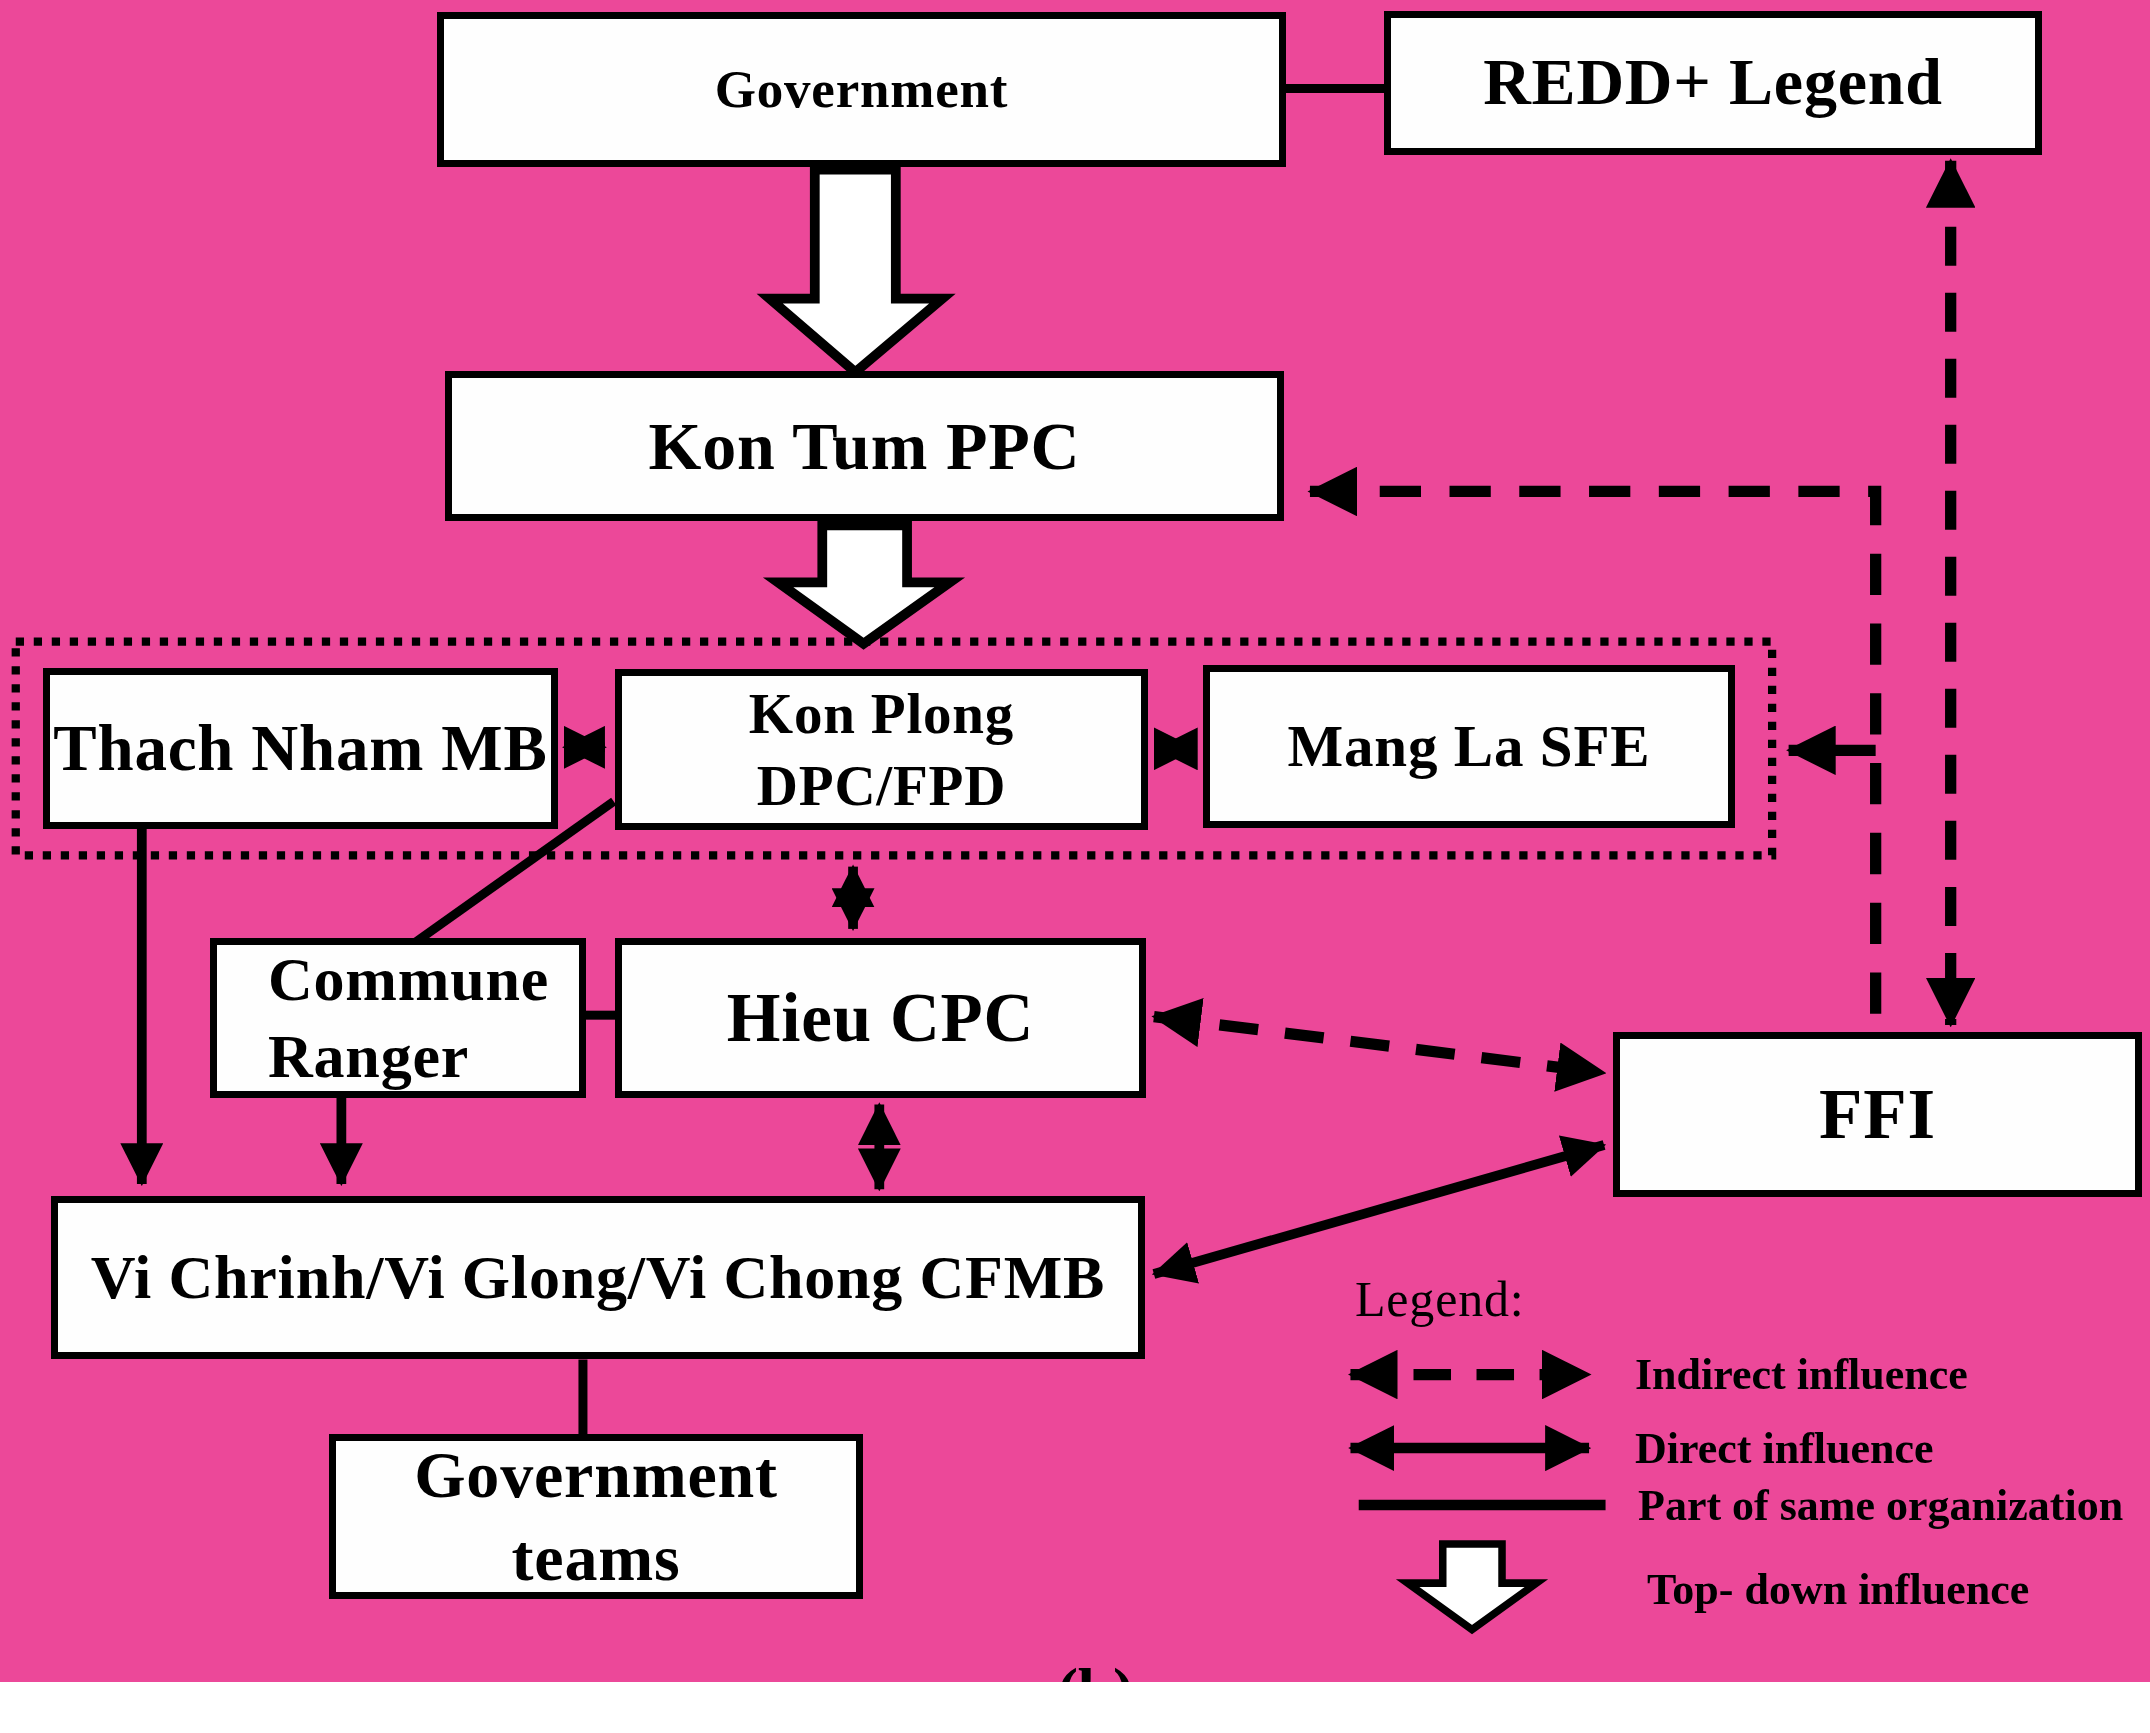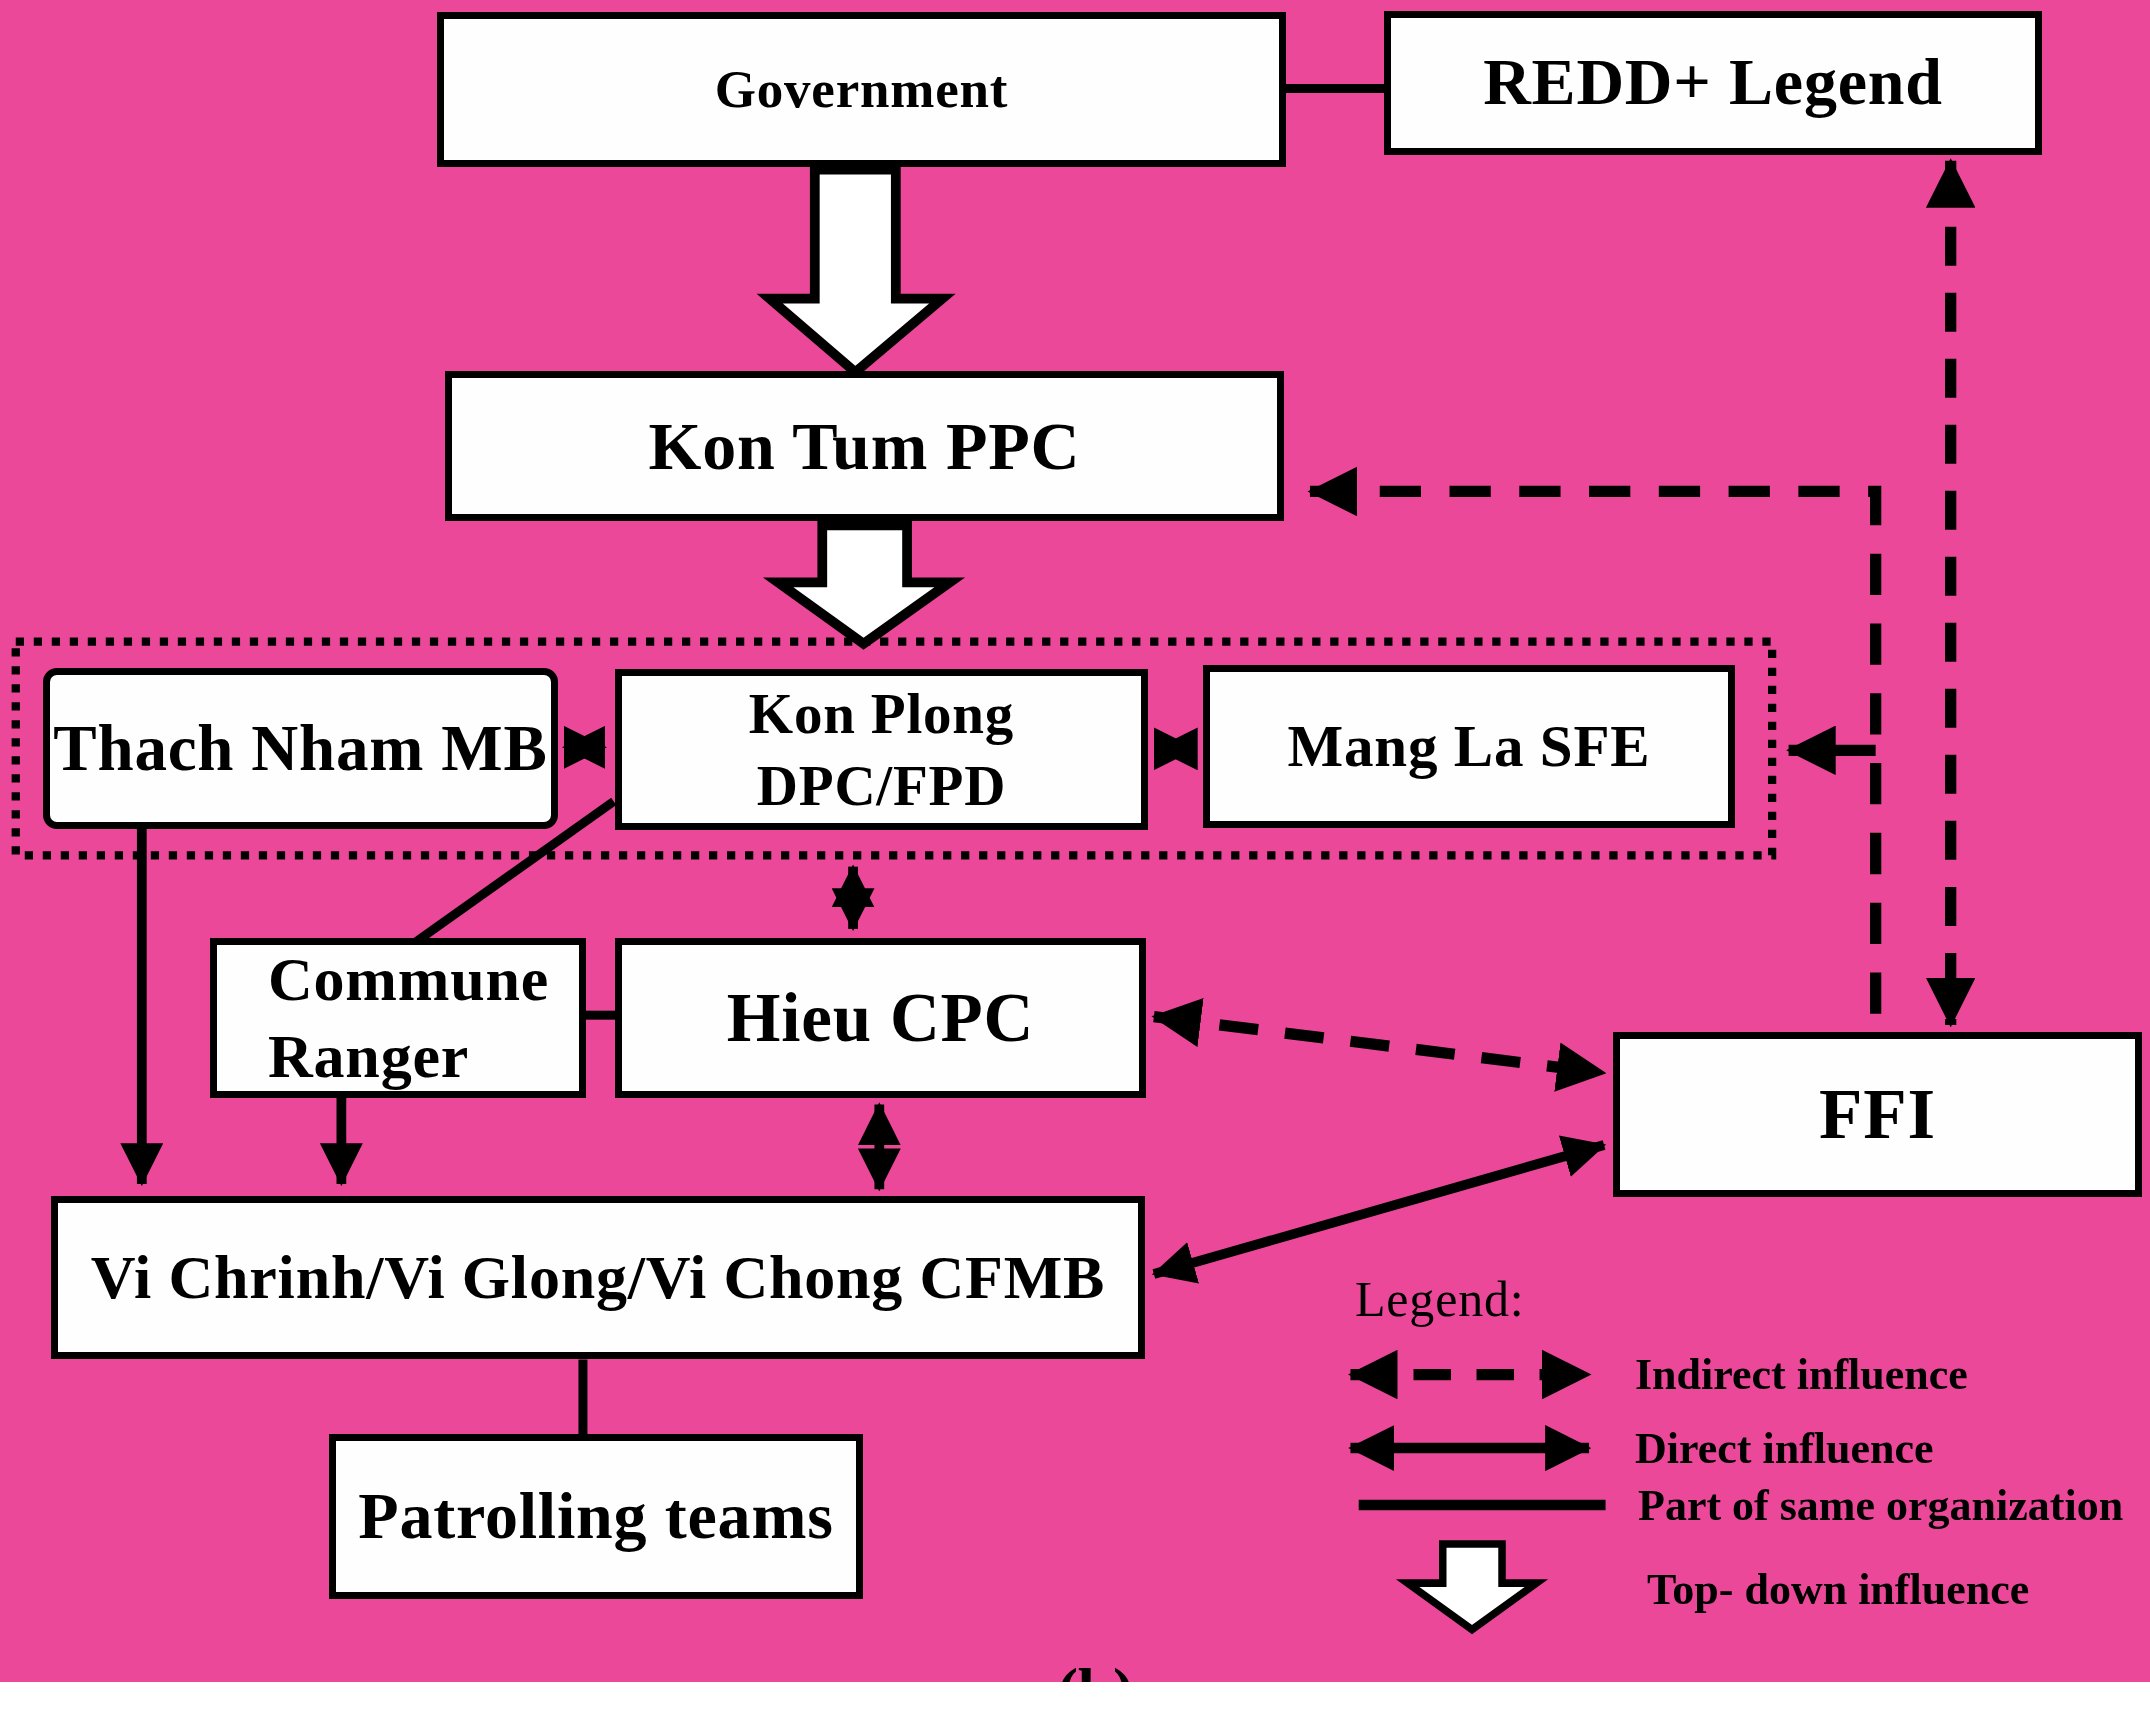--- a/index.html
+++ b/index.html
@@ -23,21 +23,21 @@
     justify-content:center;
     font-weight:bold;
     text-align:center;
     line-height:1.25;
     letter-spacing:0.8px;
   }
   .node span { display:block; }
   .node-government       { left:437px;  top:12px;   width:849px; height:155px; font-size:53px;  }
   .node-redd             { left:1384px; top:10.5px;   width:658px;  height:144px; font-size:66px;  }
   .node-kontum           { left:445px;  top:371px;  width:839px; height:150px; font-size:68px;  }
-  .node-thach            { left:43px;   top:668px;  width:515px;  height:161px; font-size:65px;border-radius:14px;  }
+  .node-thach            { left:43px;   top:668px;  width:515px;  height:161px; font-size:65px;  }
   .node-konplong         { left:615px;  top:669px;  width:533px;  height:161px; font-size:57px;  }
   .node-mangla           { left:1203px; top:665px;  width:532px;  height:163px; font-size:59px;  }
   .node-commune          { left:210px;  top:938px; width:376px;  height:160px; font-size:62px;
                            align-items:flex-start; text-align:left; padding-left:51px; }
   .node-hieu             { left:615px;  top:938px; width:531px;  height:160px; font-size:69px;  }
   .node-ffi              { left:1613px; top:1032px; width:529px;  height:165px; font-size:71px;  }
   .node-cfmb             { left:51px;   top:1196px; width:1094px; height:163px; font-size:62px;  }
   .node-patrol           { left:329px;  top:1434px; width:534px;  height:165px; font-size:66px;  }
 
   .legend-title {
@@ -139,21 +139,21 @@
 
   <div class="node node-ffi">
     <span>FFI</span>
   </div>
 
   <div class="node node-cfmb">
     <span>Vi Chrinh/Vi Glong/Vi Chong CFMB</span>
   </div>
 
   <div class="node node-patrol">
-    <span>Patrolling teams</span>
+    <span>Government teams</span>
   </div>
 
   <div class="legend-title">Legend:</div>
   <div class="legend-label legend-label-1">Indirect influence</div>
   <div class="legend-label legend-label-2">Direct influence</div>
   <div class="legend-label legend-label-3">Part of same organization</div>
   <div class="legend-label legend-label-4">Top- down influence</div>
 
   <div class="caption">(b)</div>
 

